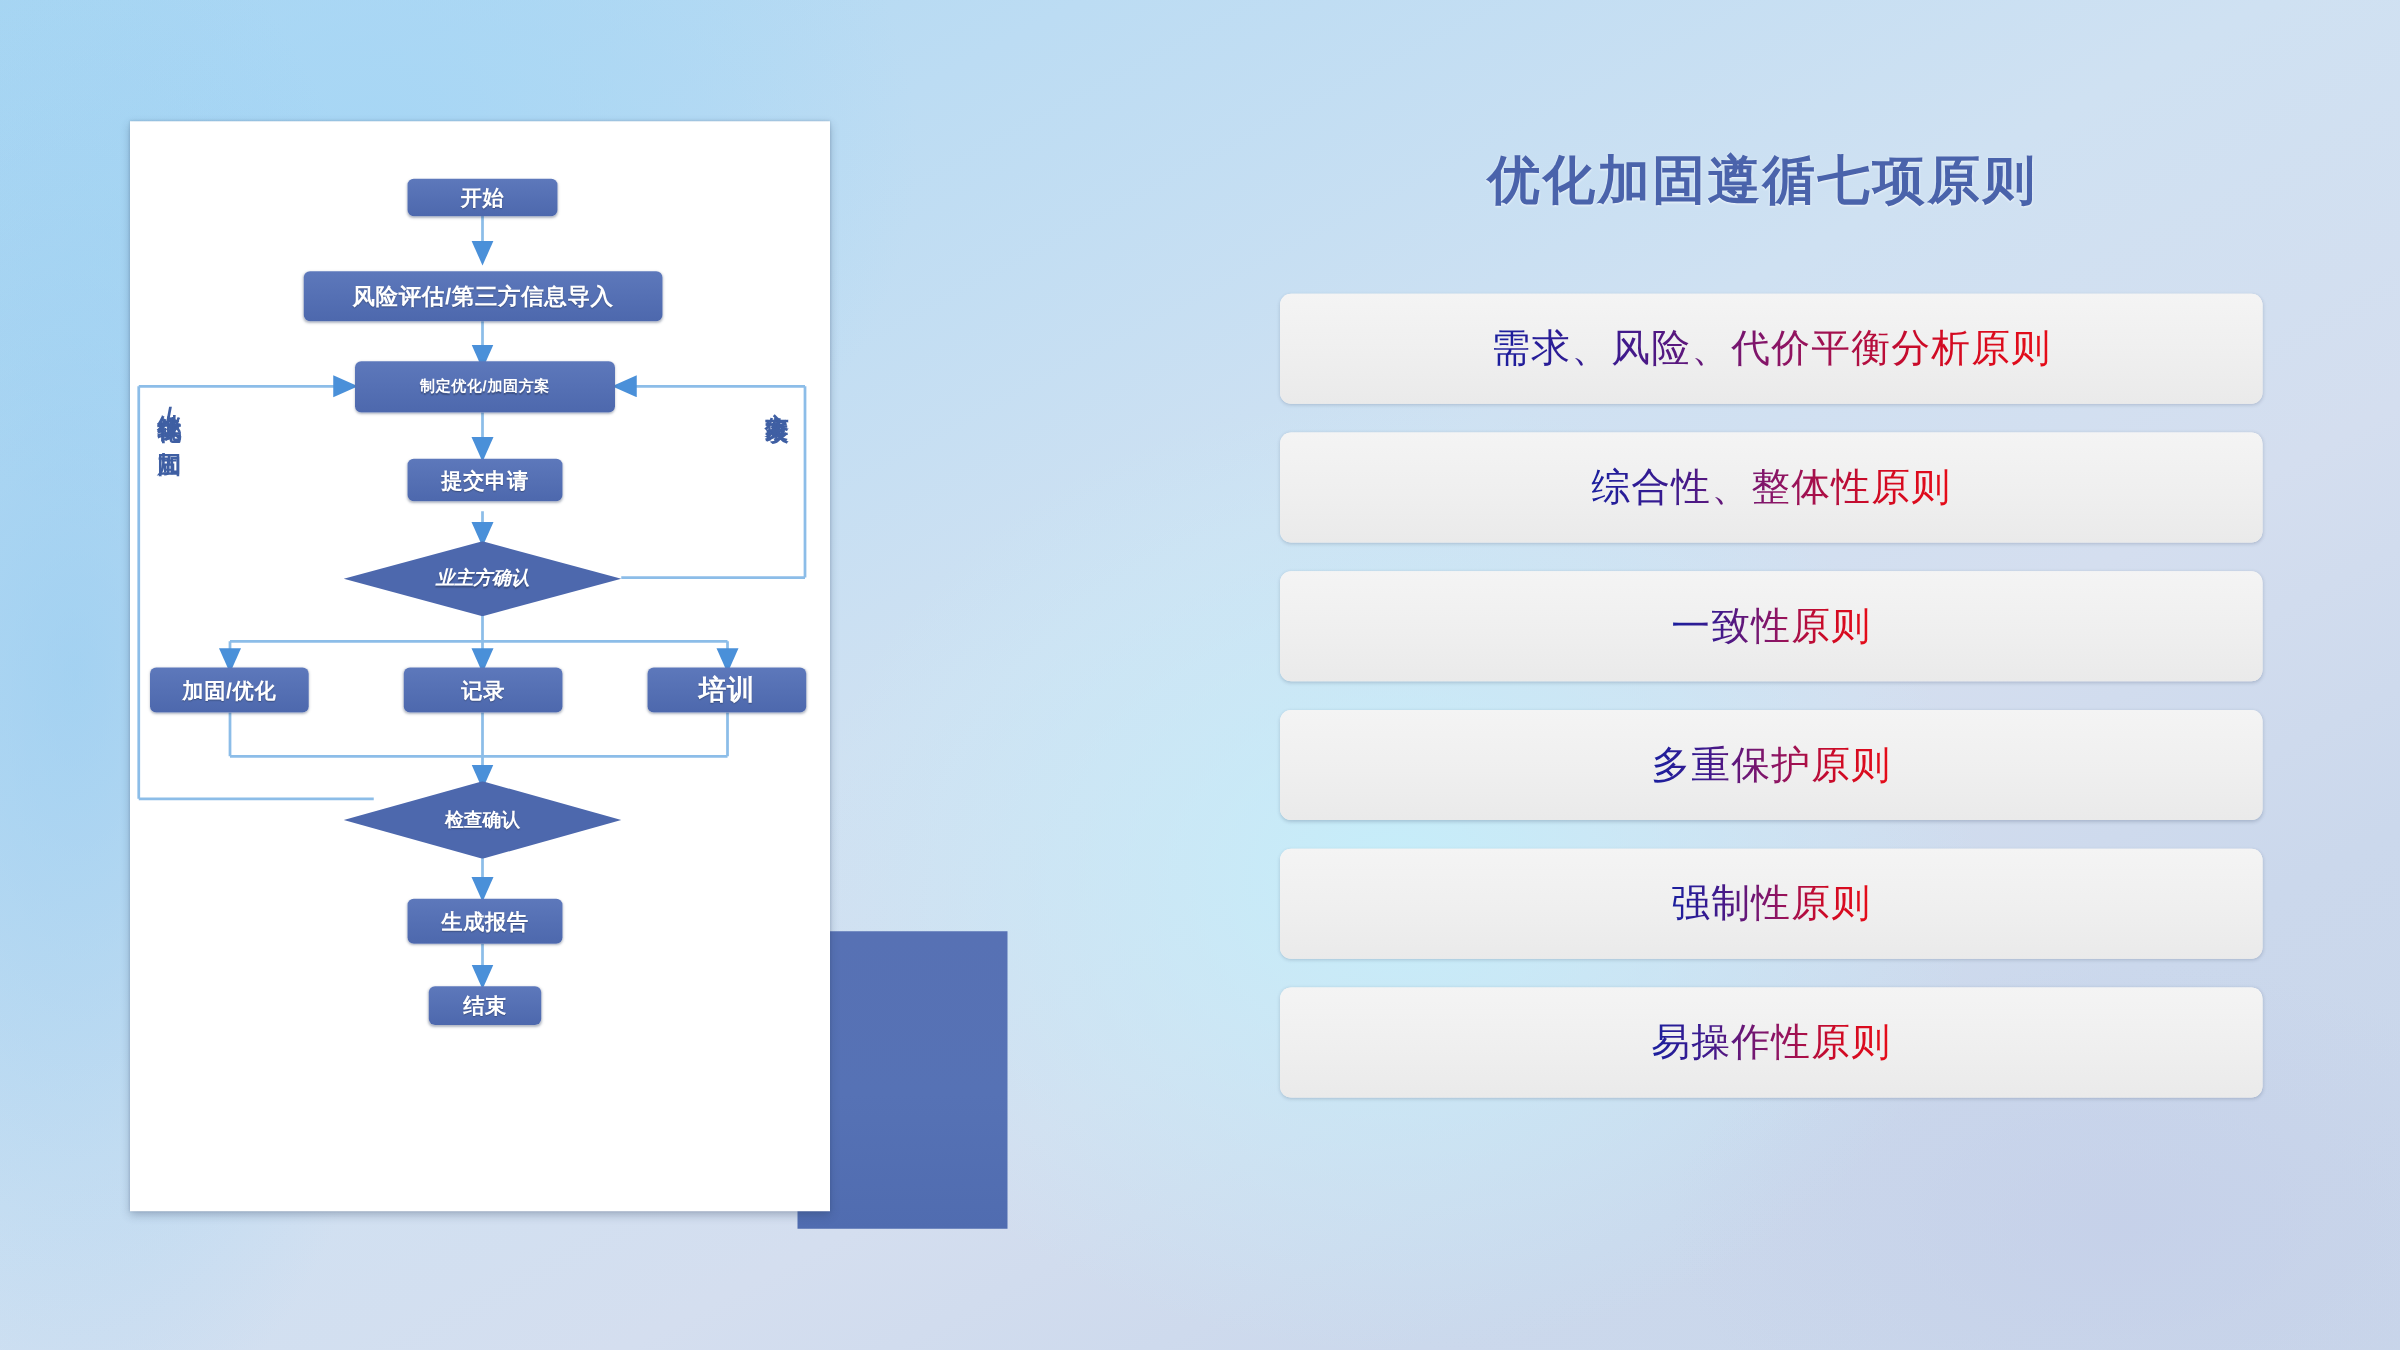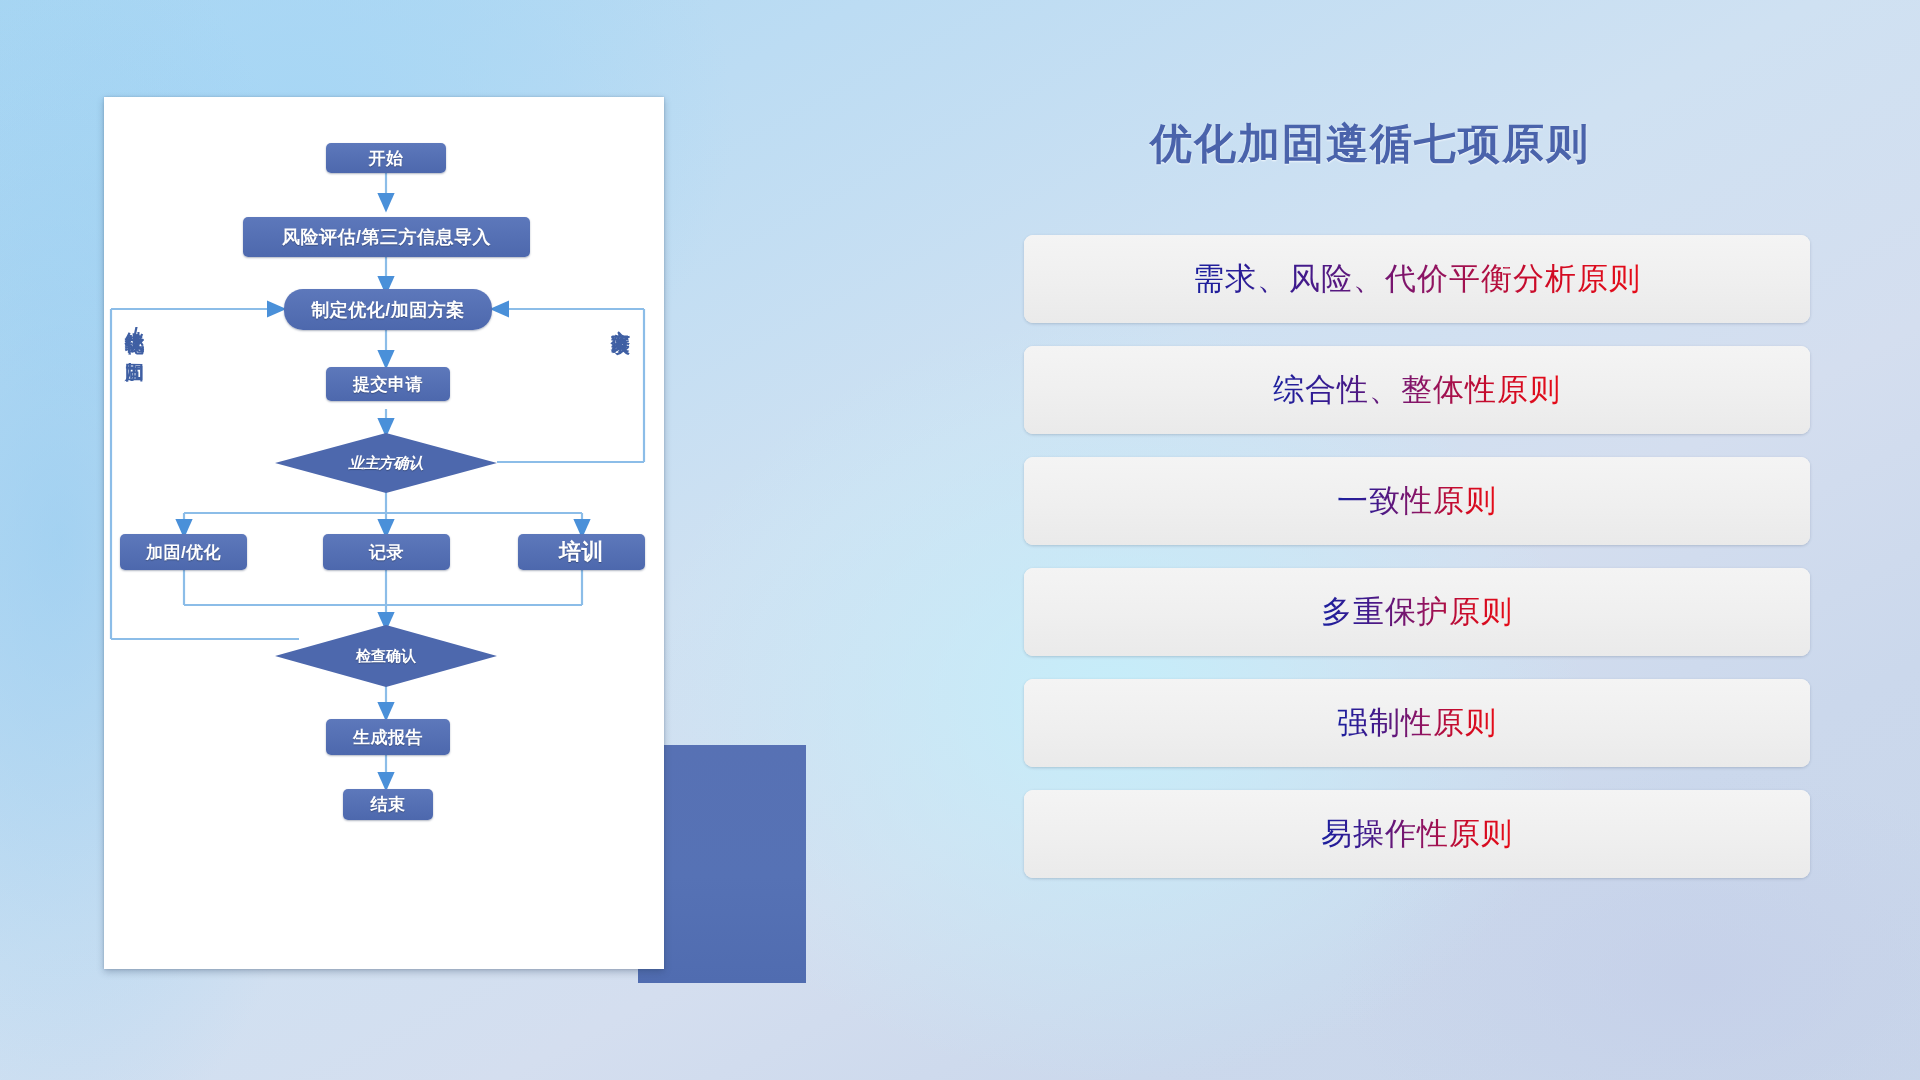--- a/index.html
+++ b/index.html
@@ -52,21 +52,21 @@
   }
   .dlabel{
     position:absolute;color:#fff;font-weight:bold;
     text-shadow:0 1px 1px rgba(0,0,0,.28);
     white-space:nowrap;transform:translate(-50%,-50%);
   }
 
   
   #panel-title{
     position:absolute;left:1150px;top:116px;width:520px;
-    font-size:42px;font-weight:bold;
+    text-align:center;font-size:42px;font-weight:bold;
     color:#4a63ab;letter-spacing:2px;
     text-shadow:0 1px 2px rgba(255,255,255,.75);
   }
   #cards{position:absolute;left:1024px;top:235px;width:786px;}
   .pcard{
     position:relative;height:88px;margin-bottom:23px;
     border-radius:9px;
     background:linear-gradient(180deg,#f4f4f4 0%,#efefef 55%,#eaeaea 100%);
     box-shadow:0 1px 3px rgba(40,60,90,.22);
   }
@@ -142,21 +142,21 @@
   </svg>
 
   <div class="fnode" style="left:222px;top:46px;width:120px;height:30px;font-size:17px;">
     <span>开始</span>
   </div>
 
   <div class="fnode" style="left:139px;top:120px;width:287px;height:40px;font-size:18px;">
     <span>风险评估/第三方信息导入</span>
   </div>
 
-  <div class="fnode" style="left:180px;top:192px;width:208px;height:41px;font-size:18px;border-radius:19px;">
+  <div class="fnode" style="left:180px;top:192px;width:208px;height:41px;font-size:12px;">
     <span>制定优化/加固方案</span>
   </div>
 
   <div class="fnode" style="left:222px;top:270px;width:124px;height:34px;font-size:17px;">
     <span>提交申请</span>
   </div>
 
   <svg style="position:absolute;left:171px;top:336px;" width="222" height="60">
     <polygon points="111,0 222,30 111,60 0,30" fill="#4d68ad"></polygon>
   </svg>

